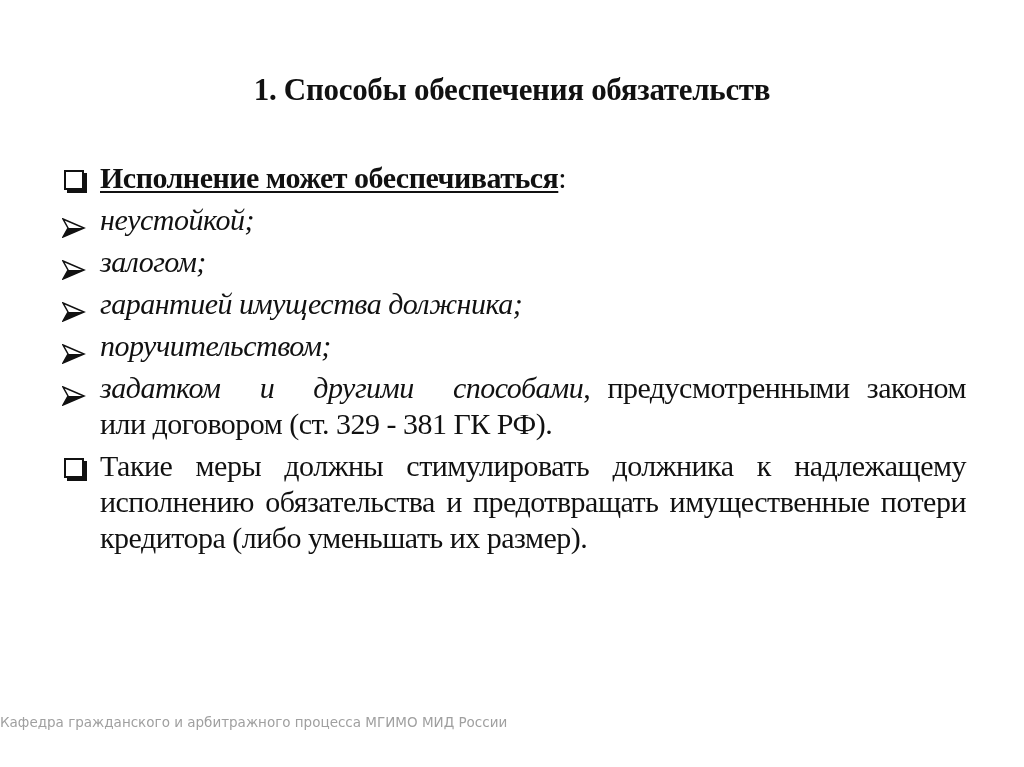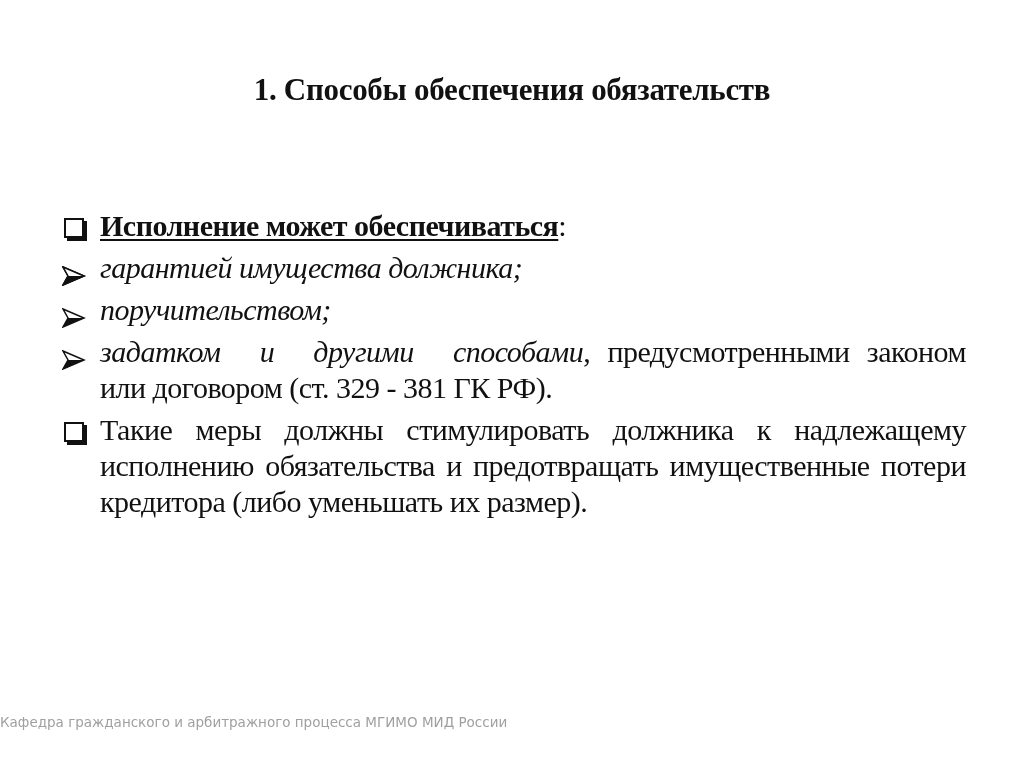--- a/index.html
+++ b/index.html
@@ -29,21 +29,20 @@
       font-weight: bold;
       font-size: 31px;
       letter-spacing: -0.3px;
       color: #111;
     }
     .content {
       position: absolute;
       left: 58px;
       top: 160px;
       width: 908px;
-      margin-top: 48px;
     }
     .item {
       position: relative;
       padding-left: 42px;
       font-size: 30px;
       line-height: 36px;
       margin-bottom: 6px;
       text-align: justify;
       text-align-last: left;
       letter-spacing: -0.5px;
@@ -103,22 +102,32 @@
       <span class="bold-ul">Исполнение может обеспечиваться</span><span>:</span>
     </div>
 
     <div class="item">
       <span class="marker">
         <svg width="24" height="20" viewBox="0 0 24 20">
             <path d="M1 1 L22 10 L1 19 L6 10 Z" fill="#fff" stroke="#111" stroke-width="1.5"></path>
             <path d="M1 19 L22 10 L6 10 Z" fill="#111"></path>
           </svg>
       </span>
+      <span class="it">неустойкой;</span>
     </div>
 
+    <div class="item">
+      <span class="marker">
+        <svg width="24" height="20" viewBox="0 0 24 20">
+            <path d="M1 1 L22 10 L1 19 L6 10 Z" fill="#fff" stroke="#111" stroke-width="1.5"></path>
+            <path d="M1 19 L22 10 L6 10 Z" fill="#111"></path>
+          </svg>
+      </span>
+      <span class="it">залогом;</span>
+    </div>
 
     <div class="item">
       <span class="marker">
         <svg width="24" height="20" viewBox="0 0 24 20">
             <path d="M1 1 L22 10 L1 19 L6 10 Z" fill="#fff" stroke="#111" stroke-width="1.5"></path>
             <path d="M1 19 L22 10 L6 10 Z" fill="#111"></path>
           </svg>
       </span>
       <span class="it">гарантией имущества должника;</span>
     </div>

